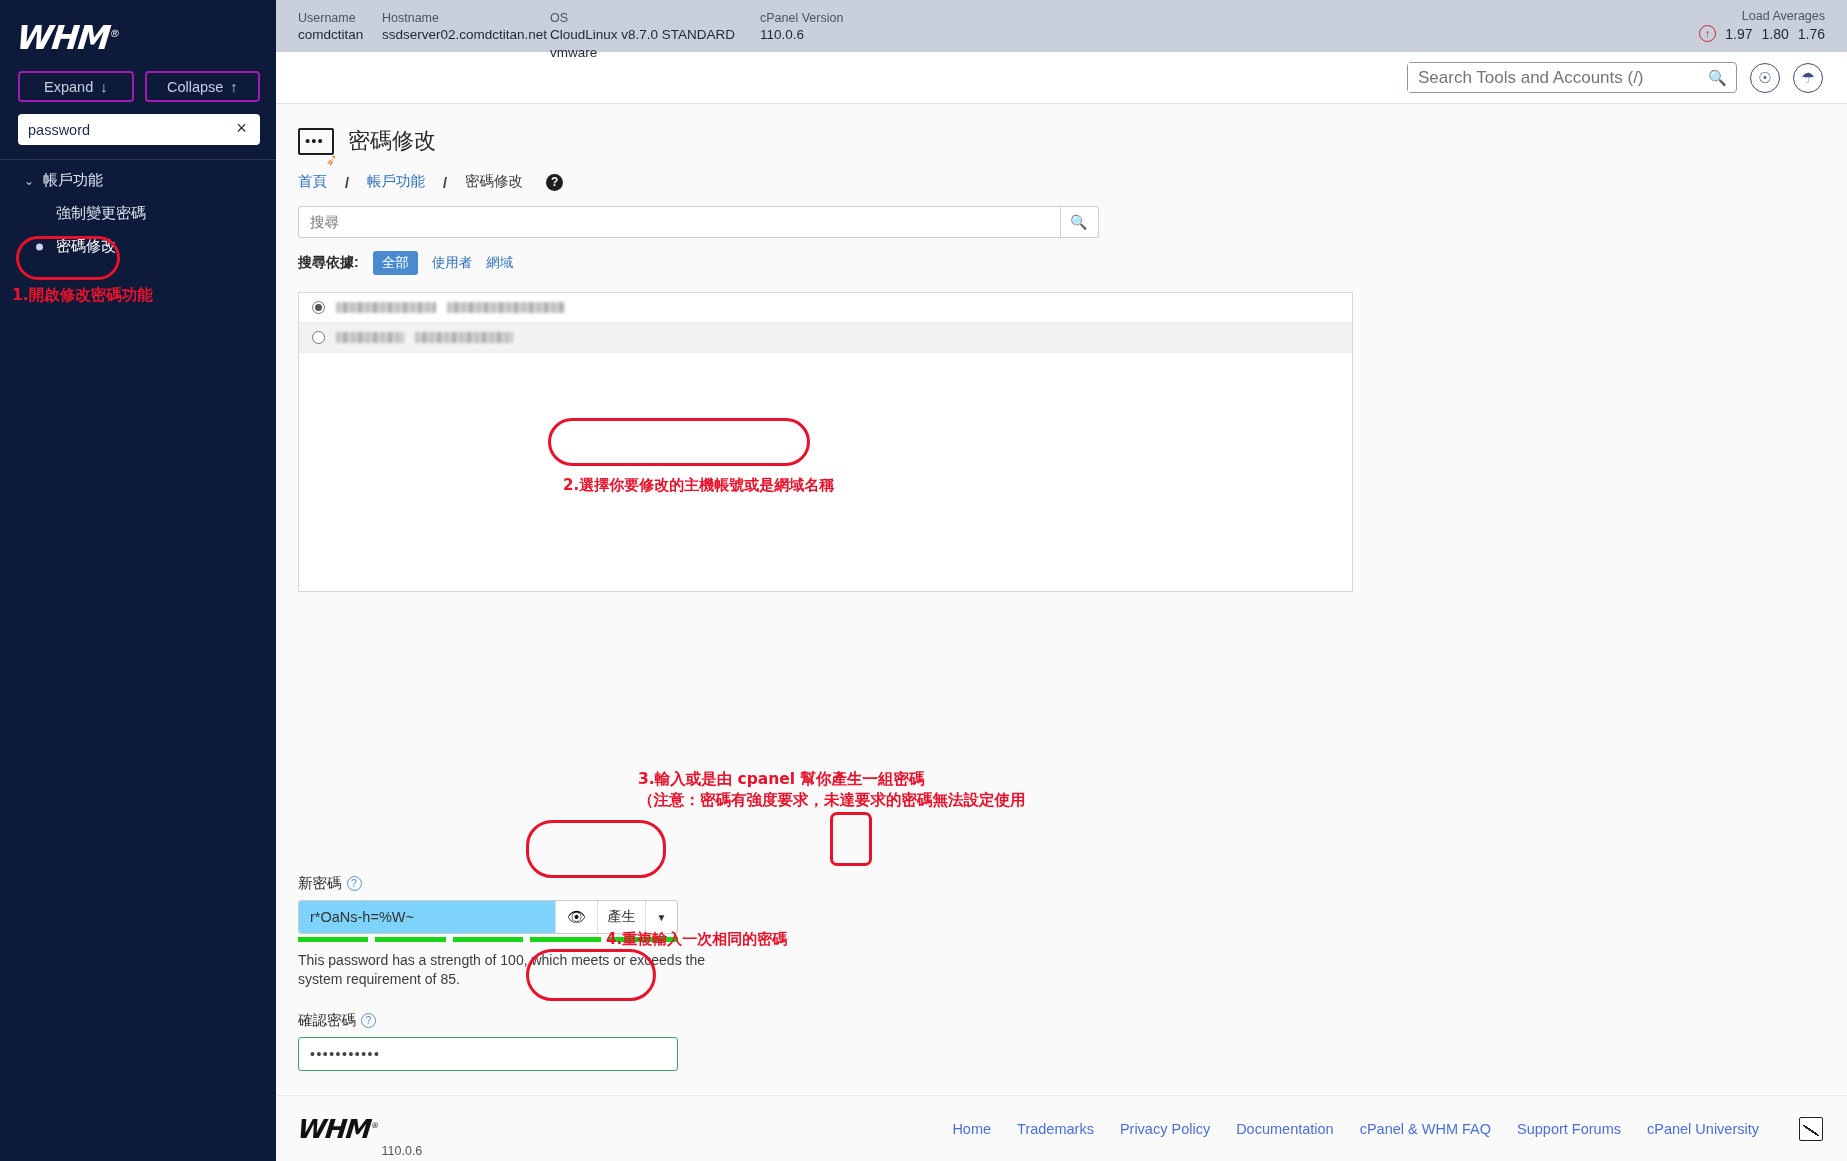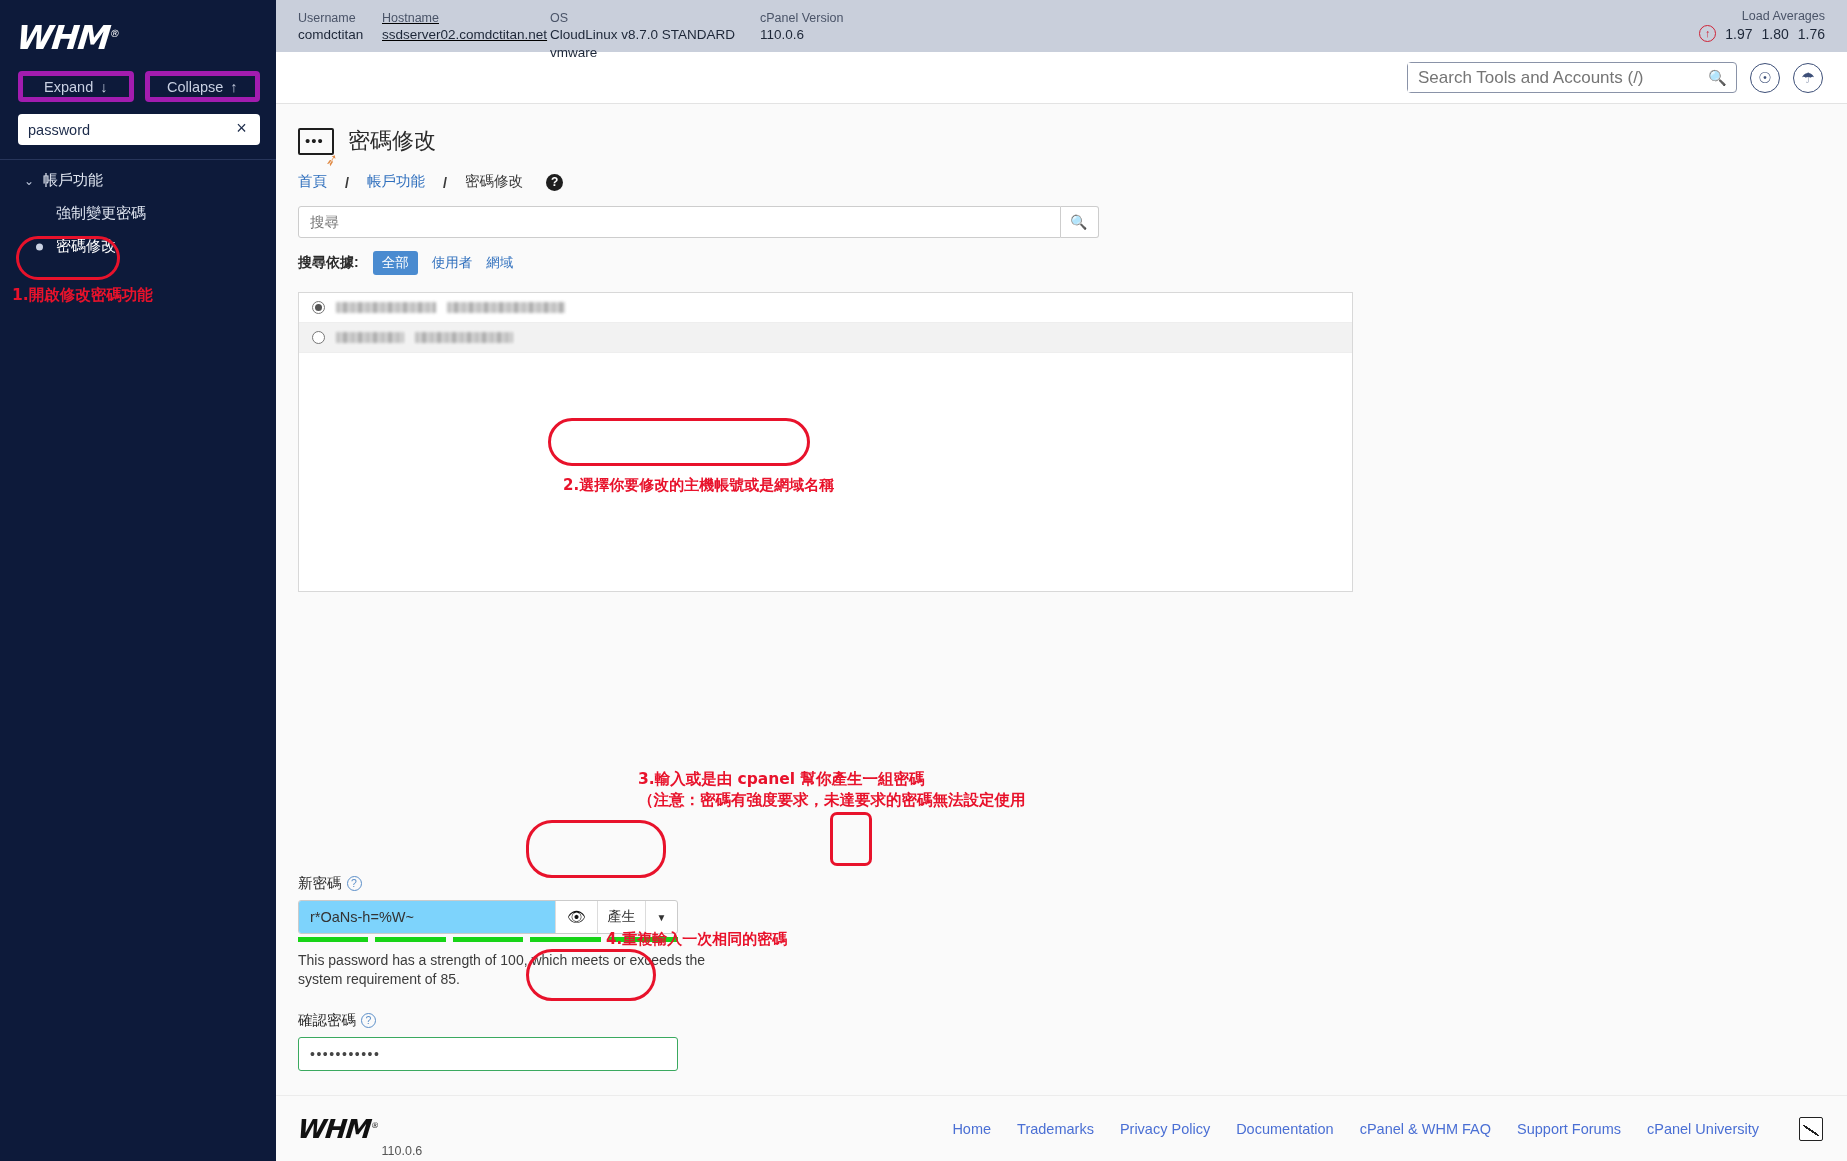--- a/index.html
+++ b/index.html
@@ -18,21 +18,21 @@
   .whm-logo {
     font-family: "DejaVu Sans", sans-serif;
     font-style: italic; font-weight: 900;
     font-size: 33px; letter-spacing: -1.5px;
     color: #fff; padding: 18px 0 0 18px;
     transform: skewX(-6deg);
   }
   .whm-logo sup { font-size: 10px; vertical-align: super; font-weight: 400; }
   .sb-btnrow { display: flex; gap: 11px; padding: 14px 16px 0 18px; }
   .sb-btn {
-    flex: 1; height: 31px; border: 5px solid #a21caf; border-radius: 4px;
+    flex: 1; height: 31px; border: 2px solid #a21caf; border-radius: 4px;
     background: transparent; color: #c8d0e2; font-size: 14.5px;
     display: flex; align-items: center; justify-content: center; gap: 7px;
     cursor: pointer; font-family: "Liberation Sans", sans-serif;
   }
   .sb-search-wrap { padding: 12px 16px 0 18px; position: relative; }
   .sb-search {
     width: 100%; height: 31px; border-radius: 4px; border: none;
     background: #fff; color: #1c2b4a; font-size: 14.5px;
     padding: 0 44px 0 10px; font-family: "Liberation Sans", sans-serif;
   }
@@ -72,21 +72,21 @@
   .main { flex: 1; position: relative; background: #fafafa; }
   .topbar {
     height: 52px; background: #c9cfdb; display: flex; align-items: flex-start;
     padding: 10px 20px 0 22px; position: relative;
   }
   .srv-cols { display: flex; gap: 0; }
   .srv-col { margin-right: 0; }
   .srv-lbl { font-size: 12.5px; color: #4a5468; line-height: 16px; }
   .srv-val { font-size: 13.5px; color: #1d2738; line-height: 18px; }
   .col-user { width: 84px; }
-  .col-host { width: 168px; text-decoration: underline; }
+  .col-host { width: 168px; }
   .col-os   { width: 210px; }
   .col-ver  { width: 120px; }
   .loadavg { position: absolute; right: 22px; top: 9px; text-align: right; }
   .la-lbl { font-size: 12.5px; color: #4a5468; }
   .la-row { display: flex; align-items: center; gap: 9px; margin-top: 2px; justify-content: flex-end; }
   .la-arrow {
     width: 17px; height: 17px; border-radius: 50%; border: 1.4px solid #cf2236;
     color: #cf2236; font-size: 11px; line-height: 14px; text-align: center;
   }
   .la-num { font-size: 14px; color: #1d2738; }

